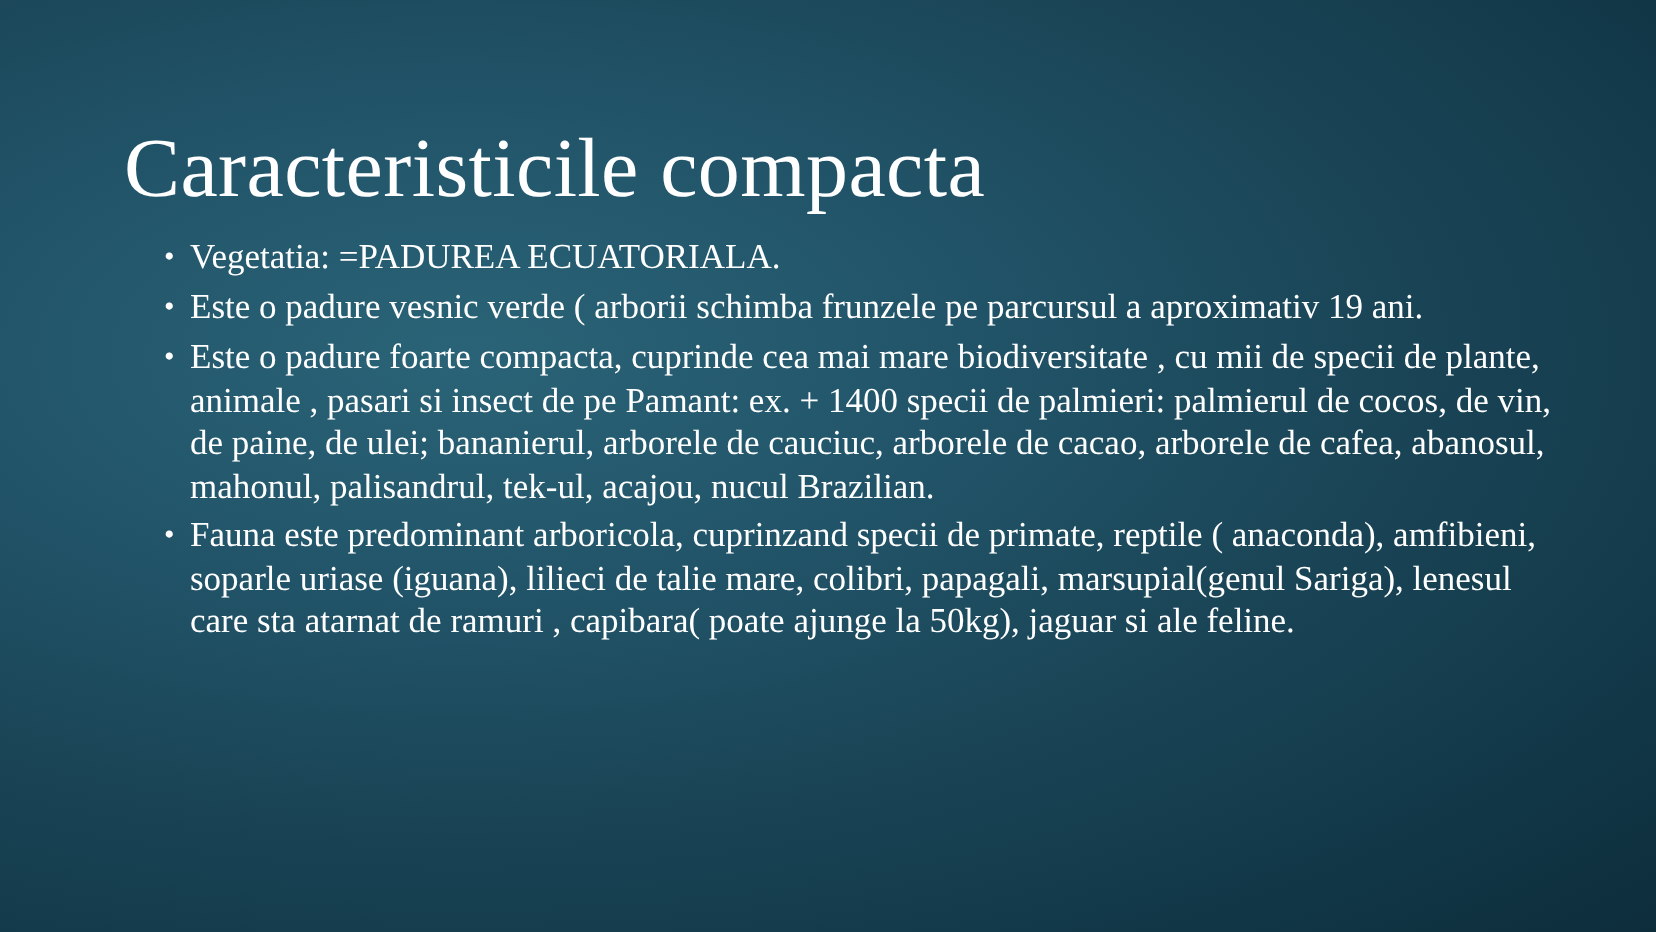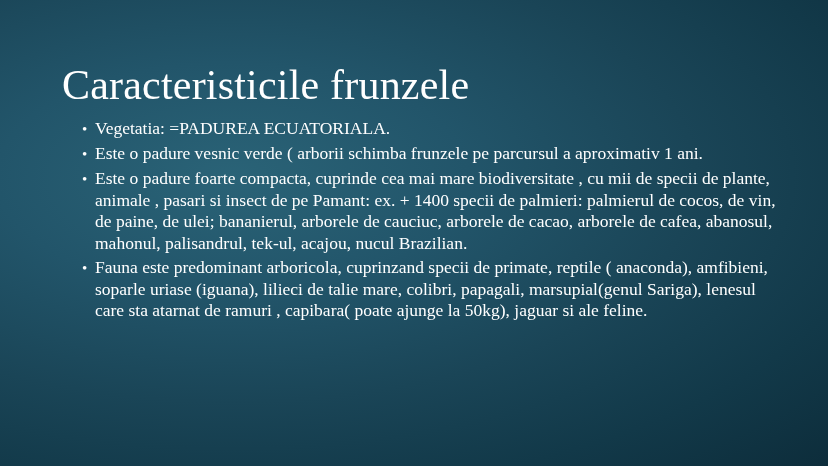--- a/index.html
+++ b/index.html
@@ -59,32 +59,32 @@
     line-height: 21.5px;
     text-align: left;
     font-family: Liberation Serif, serif;
   }
 </style>
 </head>
 <body>
 
 <div class="slide">
 
-  <h1 class="slide-title">Caracteristicile frunzele</h1>
+  <h1 class="slide-title">Caracteristicile compacta</h1>
 
   <div class="body-block">
 
     <div class="bullet-row">
       <span class="bullet-dot">•</span>
       <span class="bullet-text">Vegetatia: =PADUREA ECUATORIALA.</span>
     </div>
 
     <div class="bullet-row">
       <span class="bullet-dot">•</span>
-      <span class="bullet-text">Este o padure vesnic verde ( arborii schimba frunzele pe parcursul a aproximativ 1 ani.</span>
+      <span class="bullet-text">Este o padure vesnic verde ( arborii schimba frunzele pe parcursul a aproximativ 19 ani.</span>
     </div>
 
     <div class="bullet-row">
       <span class="bullet-dot">•</span>
       <span class="bullet-text">Este o padure foarte compacta, cuprinde cea mai mare biodiversitate , cu mii de specii de plante, animale , pasari si insect de pe Pamant: ex. + 1400 specii de palmieri: palmierul de cocos, de vin, de paine, de ulei; bananierul, arborele de cauciuc, arborele de cacao, arborele de cafea, abanosul, mahonul, palisandrul, tek-ul, acajou, nucul Brazilian.</span>
     </div>
 
     <div class="bullet-row">
       <span class="bullet-dot">•</span>
       <span class="bullet-text">Fauna este predominant arboricola, cuprinzand specii de primate, reptile ( anaconda), amfibieni, soparle uriase (iguana), lilieci de talie mare, colibri, papagali, marsupial(genul Sariga), lenesul care sta atarnat de ramuri , capibara( poate ajunge la 50kg), jaguar si ale feline.</span>

